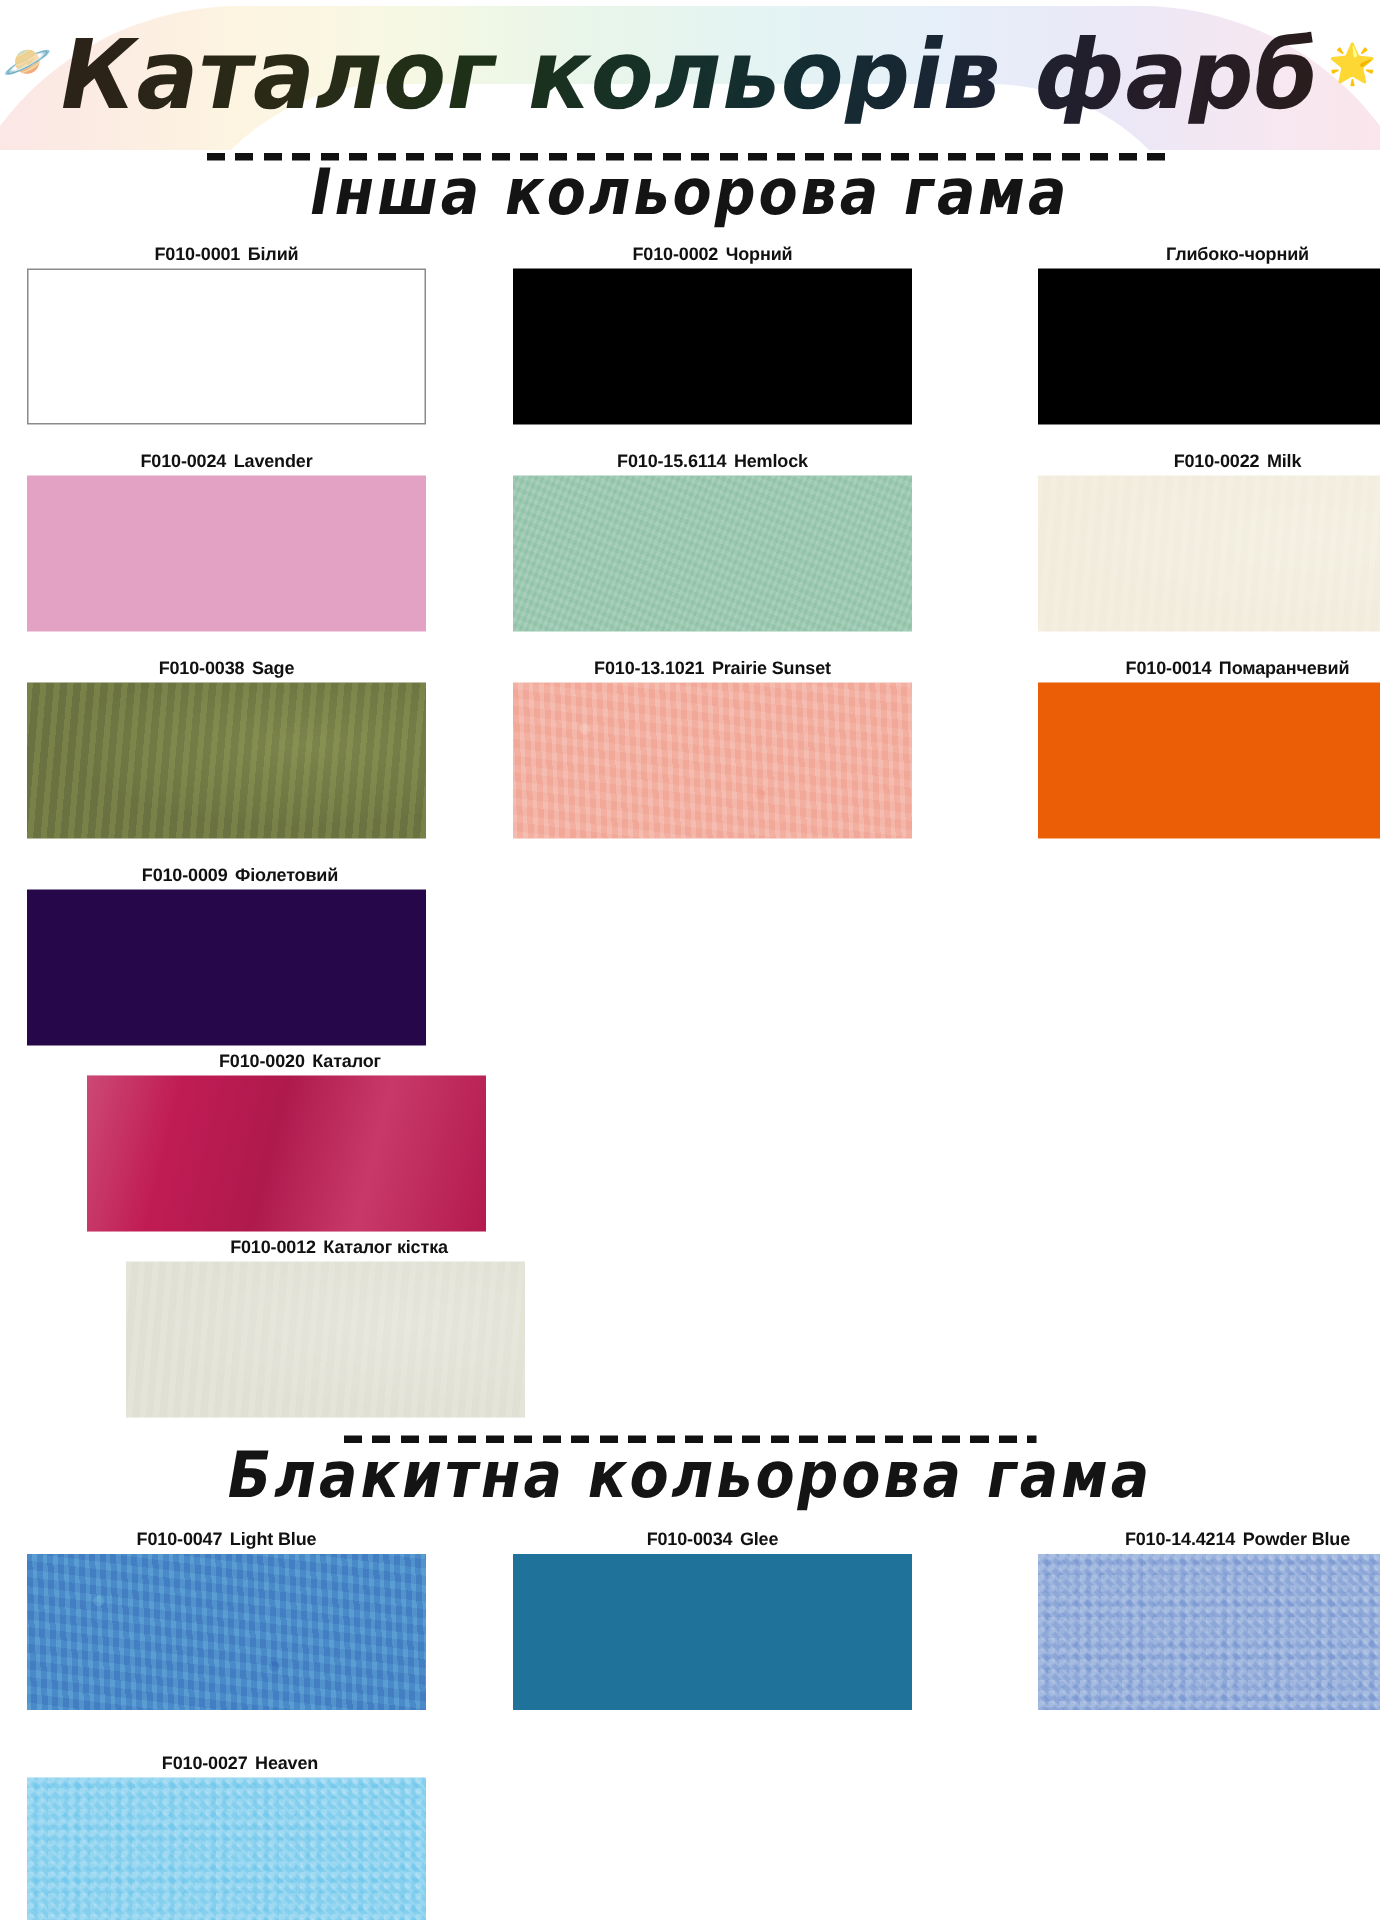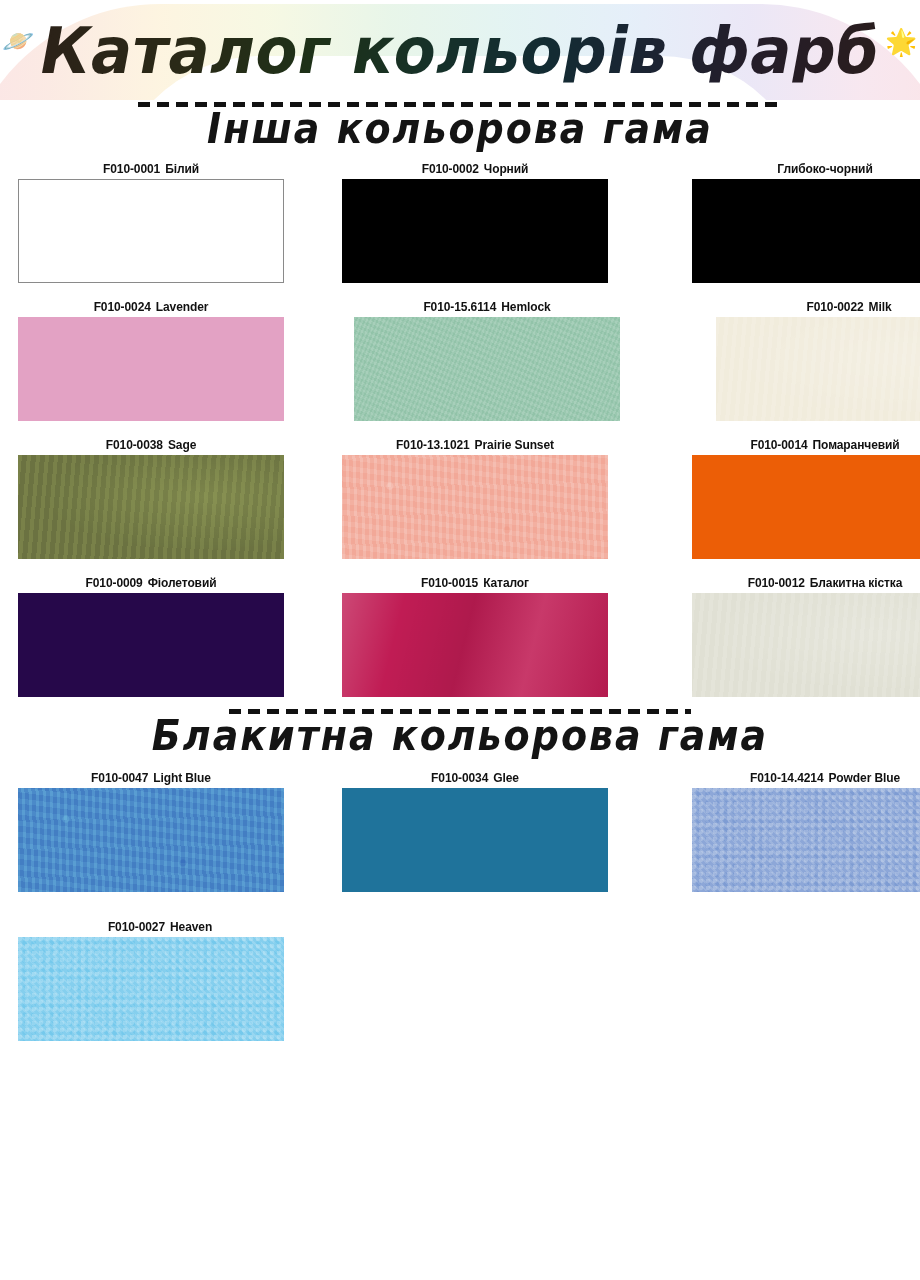--- a/index.html
+++ b/index.html
@@ -246,21 +246,21 @@
           </div>
           <div class="cell c1">
             <div class="swatch-label"><span class="code">F010-0002</span><span>Чорний</span></div>
             <div class="swatch " style="background: rgb(0, 0, 0);"></div>
           </div>
           <div class="cell c2">
             <div class="swatch-label"><span>Глибоко-чорний</span></div>
             <div class="swatch " style="background: rgb(0, 0, 0);"></div>
           </div>
         </div>
-        <div class="row" style="margin-top: 14px; gap: 12px;">
+        <div class="row" style="margin-top: 14px;">
           <div class="cell c0">
             <div class="swatch-label"><span class="code">F010-0024</span><span>Lavender</span></div>
             <div class="swatch " style="background: rgb(227, 162, 196);"></div>
           </div>
           <div class="cell c1">
             <div class="swatch-label"><span class="code">F010-15.6114</span><span>Hemlock</span></div>
             <div class="swatch tex-grain" style="background: rgb(154, 200, 176);"></div>
           </div>
           <div class="cell c2">
             <div class="swatch-label"><span class="code">F010-0022</span><span>Milk</span></div>
@@ -274,31 +274,31 @@
           </div>
           <div class="cell c1">
             <div class="swatch-label"><span class="code">F010-13.1021</span><span>Prairie Sunset</span></div>
             <div class="swatch tex-leather" style="background: rgb(244, 179, 165);"></div>
           </div>
           <div class="cell c2">
             <div class="swatch-label"><span class="code">F010-0014</span><span>Помаранчевий</span></div>
             <div class="swatch " style="background: rgb(236, 94, 6);"></div>
           </div>
         </div>
-        <div class="row" style="margin-top: 14px;">
+        <div class="row" style="margin-top: 14px; flex-direction: column;">
           <div class="cell c0">
             <div class="swatch-label"><span class="code">F010-0009</span><span>Фіолетовий</span></div>
             <div class="swatch " style="background: rgb(38, 8, 74);"></div>
           </div>
           <div class="cell c1">
-            <div class="swatch-label"><span class="code">F010-0015</span><span>Каталог</span></div>
+            <div class="swatch-label"><span class="code">F010-0020</span><span>Каталог</span></div>
             <div class="swatch tex-gloss" style="background: rgb(192, 28, 84);"></div>
           </div>
           <div class="cell c2">
-            <div class="swatch-label"><span class="code">F010-0012</span><span>Блакитна кістка</span></div>
+            <div class="swatch-label"><span class="code">F010-0012</span><span>Каталог кістка</span></div>
             <div class="swatch tex-soft" style="background: rgb(226, 226, 214);"></div>
           </div>
         </div>
       </div>
     </div>
     <div class="section" style="margin-top: 12px;">
       <div class="dashed-rule rule-narrow">
         <i></i>
       </div>
       <div class="section-title">Блакитна кольорова гама</div>

